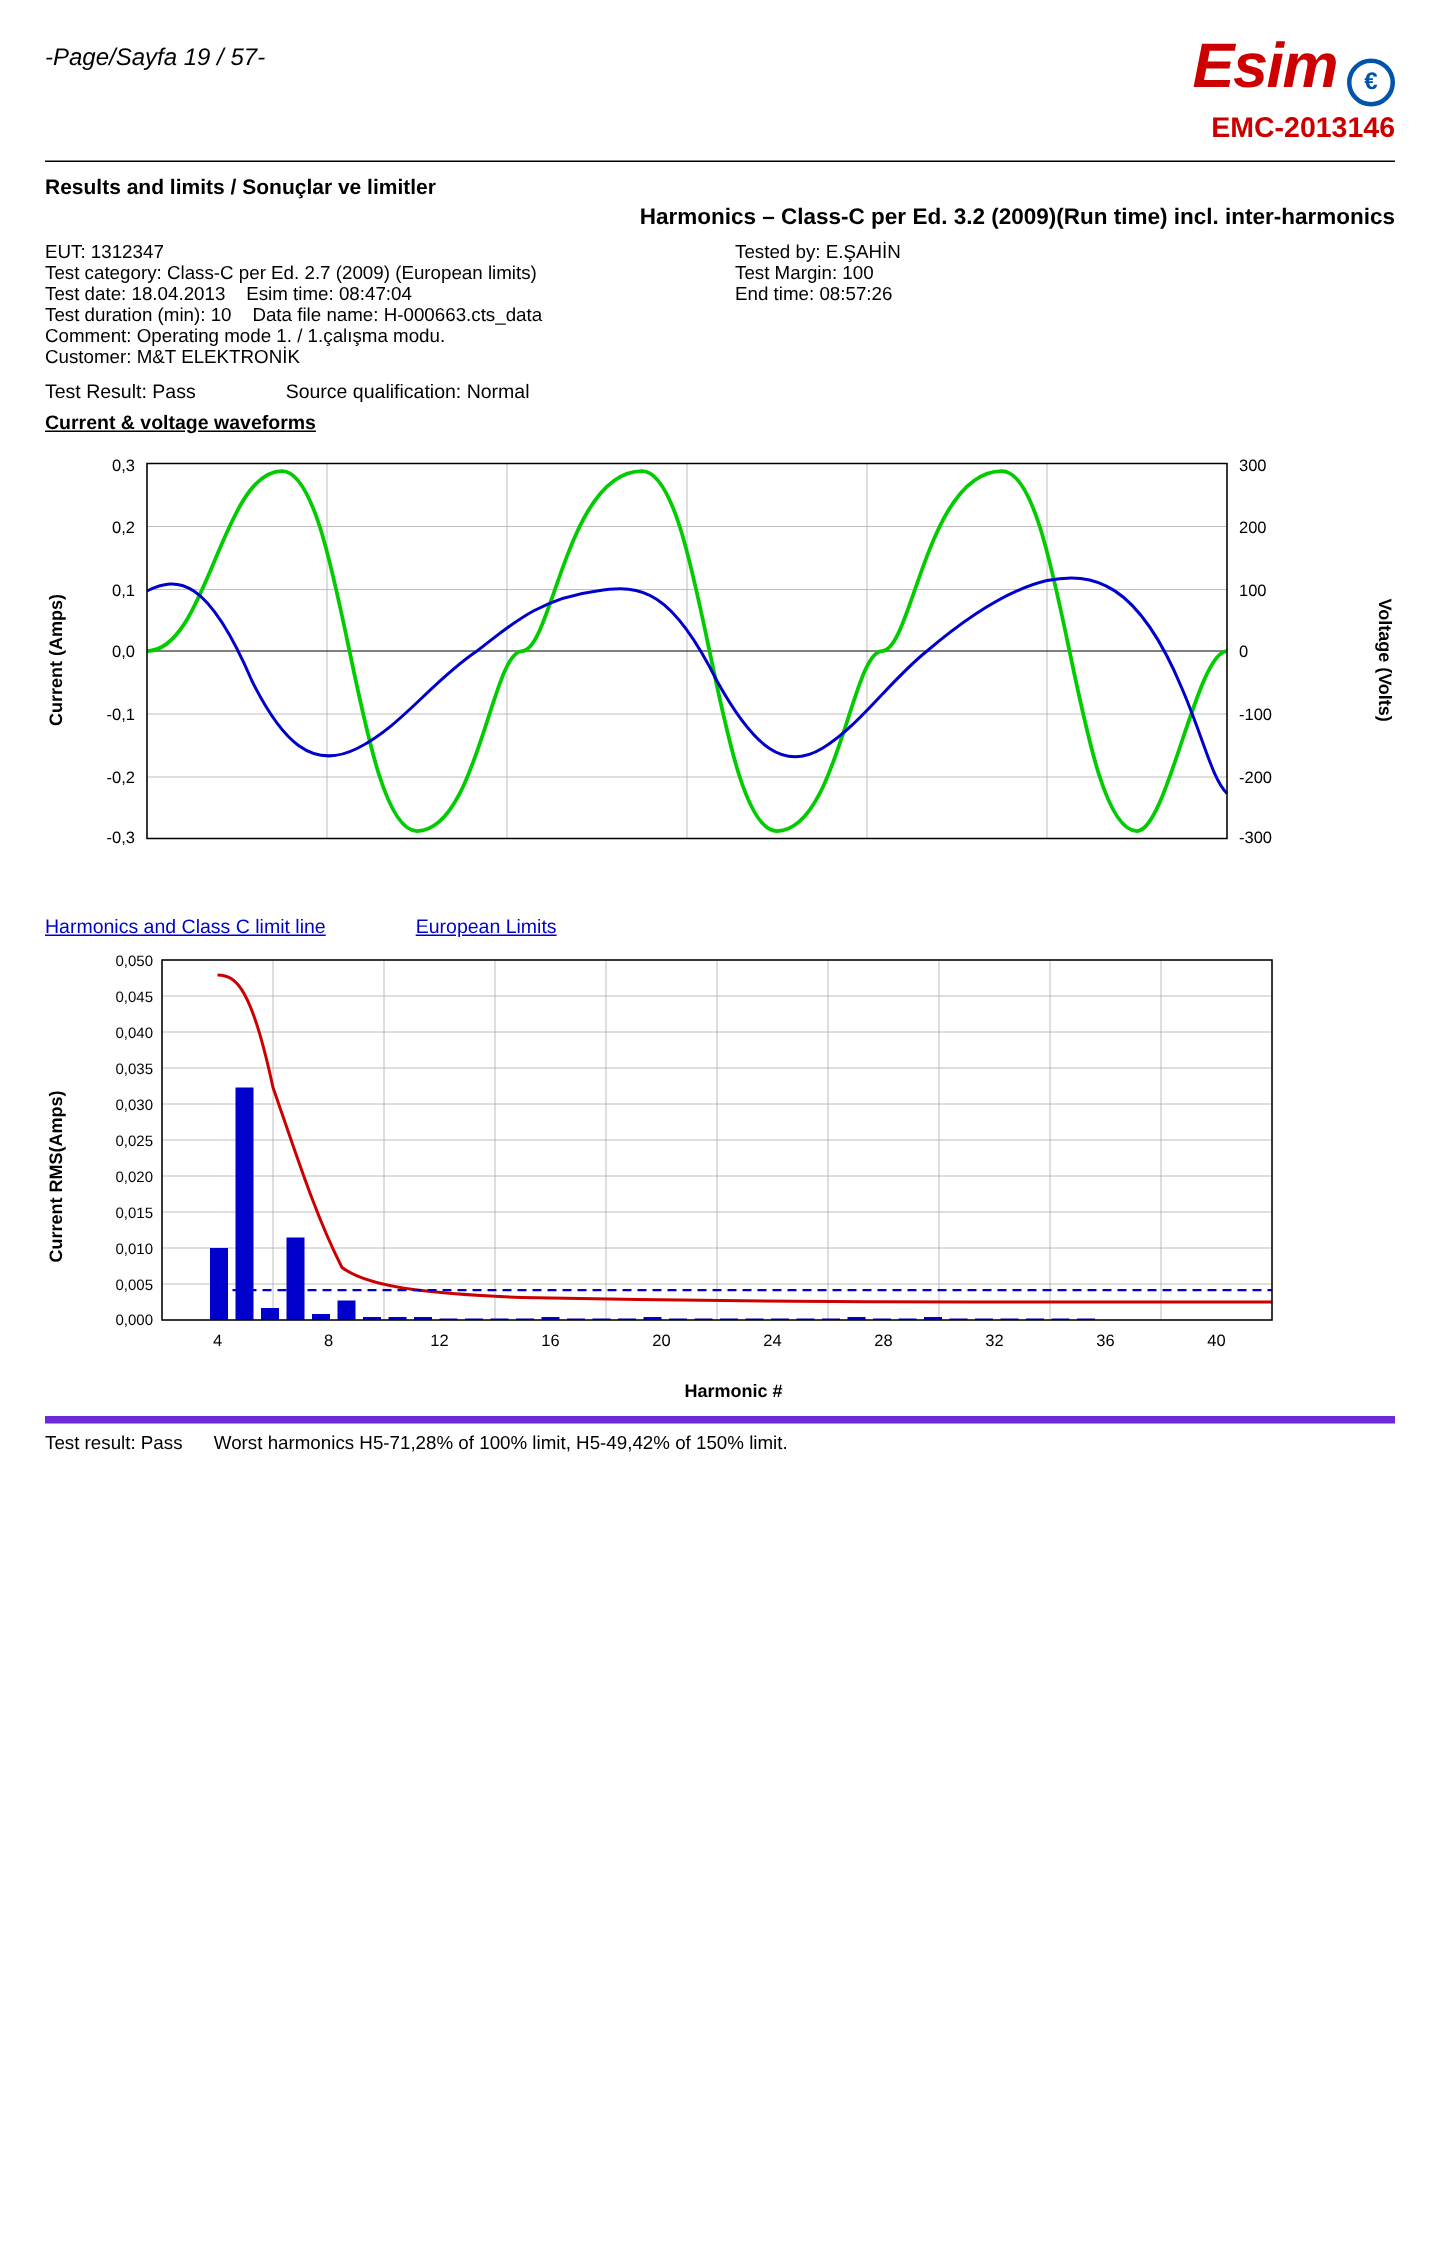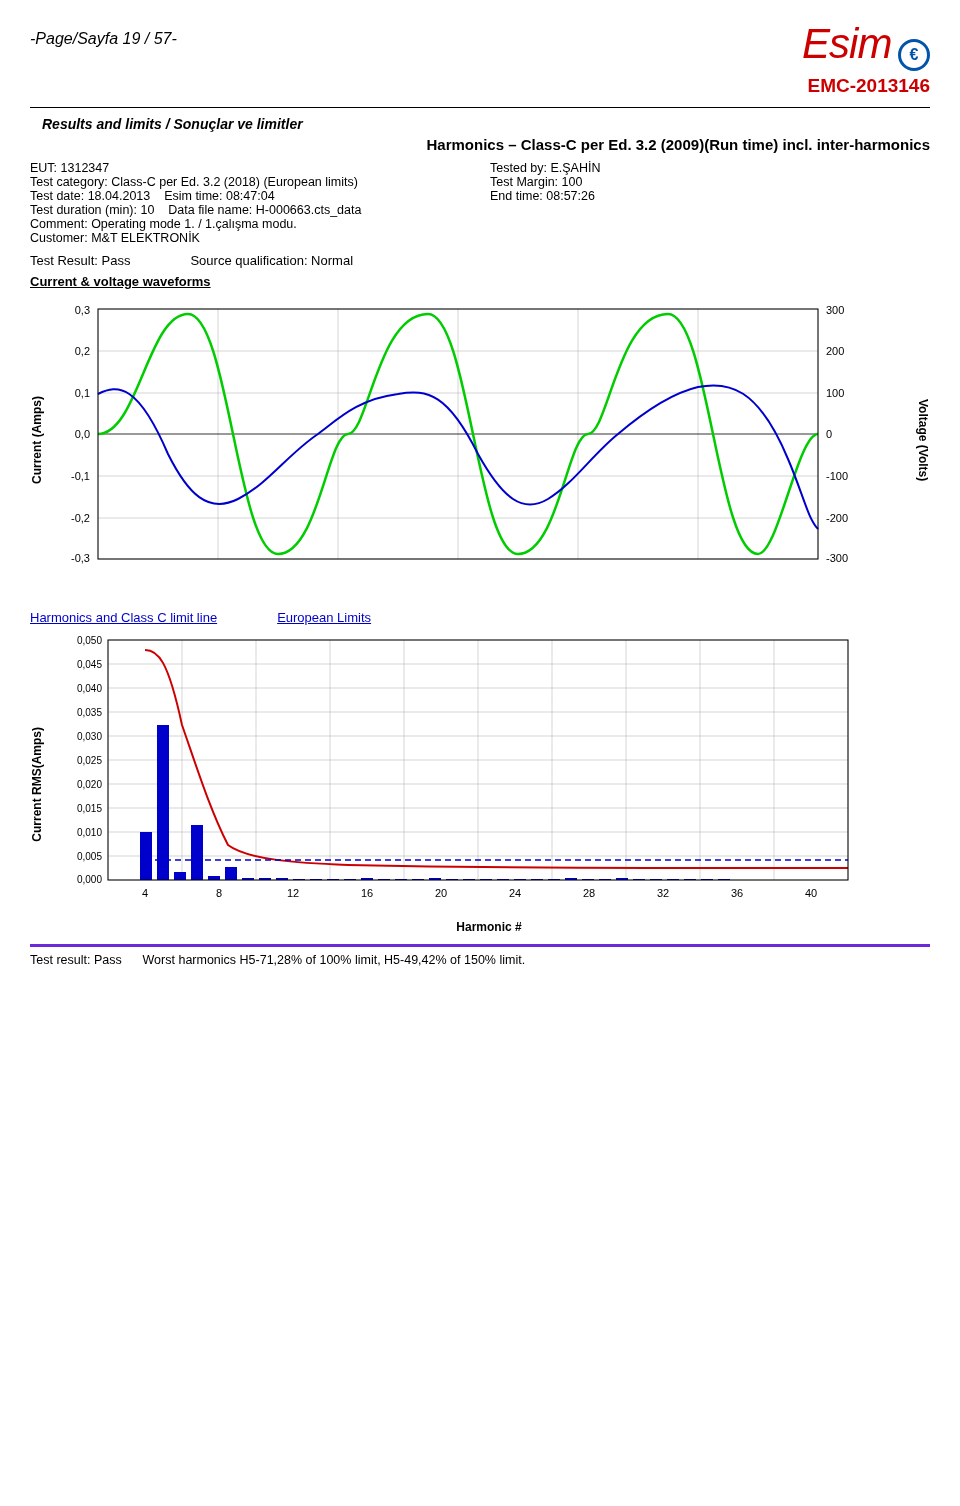--- a/index.html
+++ b/index.html
@@ -22,21 +22,21 @@
       text-align: left;
       flex: 1;
       padding-top: 10px;
     }
     .logo-esim {
       text-align: right;
       min-width: 160px;
     }
     .esim-logo-text {
       font-size: 42px;
-      font-weight: normal;
+      font-weight: bold;
       color: #cc0000;
       font-style: italic;
       letter-spacing: -1px;
     }
     .esim-circle {
       display: inline-block;
       width: 32px;
       height: 32px;
       border: 3px solid #0055aa;
       border-radius: 50%;
@@ -56,22 +56,21 @@
       margin-top: 4px;
     }
     .divider {
       border: none;
       border-top: 1px solid #000;
       margin: 6px 0;
     }
     .section-title {
       font-size: 14px;
       font-weight: bold;
-      margin: 8px 0 4px 12px;
-      font-style: italic;
+      margin: 8px 0 4px 0;
     }
     .section-subtitle {
       font-size: 15px;
       font-weight: bold;
       text-align: right;
       margin: 4px 0 8px 0;
     }
     .info-grid {
       display: grid;
       grid-template-columns: 1fr 1fr;
@@ -135,21 +134,21 @@
       margin-bottom: 8px;
     }
     .harmonics-link {
       color: #0000cc;
       text-decoration: underline;
       font-size: 13px;
     }
     .footer-result {
       font-size: 12.5px;
       margin-top: 8px;
-      border-top: 3px solid #6d28d9;
+      border-top: 5px solid #6d28d9;
       padding-top: 6px;
     }
   </style>
 </head>
 <body>
 
 <div class="header">
 
 
   <div class="header-center">
@@ -172,21 +171,21 @@
 <div class="section-subtitle">Harmonics – Class-C per Ed. 3.2 (2009)(Run time) incl. inter-harmonics</div>
 
 <div class="info-grid">
   <div>
     <span>EUT: 1312347</span>
   </div>
   <div>
     <span>Tested by: E.ŞAHİN</span>
   </div>
   <div>
-    <span>Test category: Class-C per Ed. 3.2 (2018) (European limits)</span>
+    <span>Test category: Class-C per Ed. 2.7 (2009) (European limits)</span>
   </div>
   <div>
     <span>Test Margin: 100</span>
   </div>
   <div>
     <span>Test date: 18.04.2013</span>
     &nbsp;&nbsp;
     <span>Esim time: 08:47:04</span>
   </div>
   <div>

